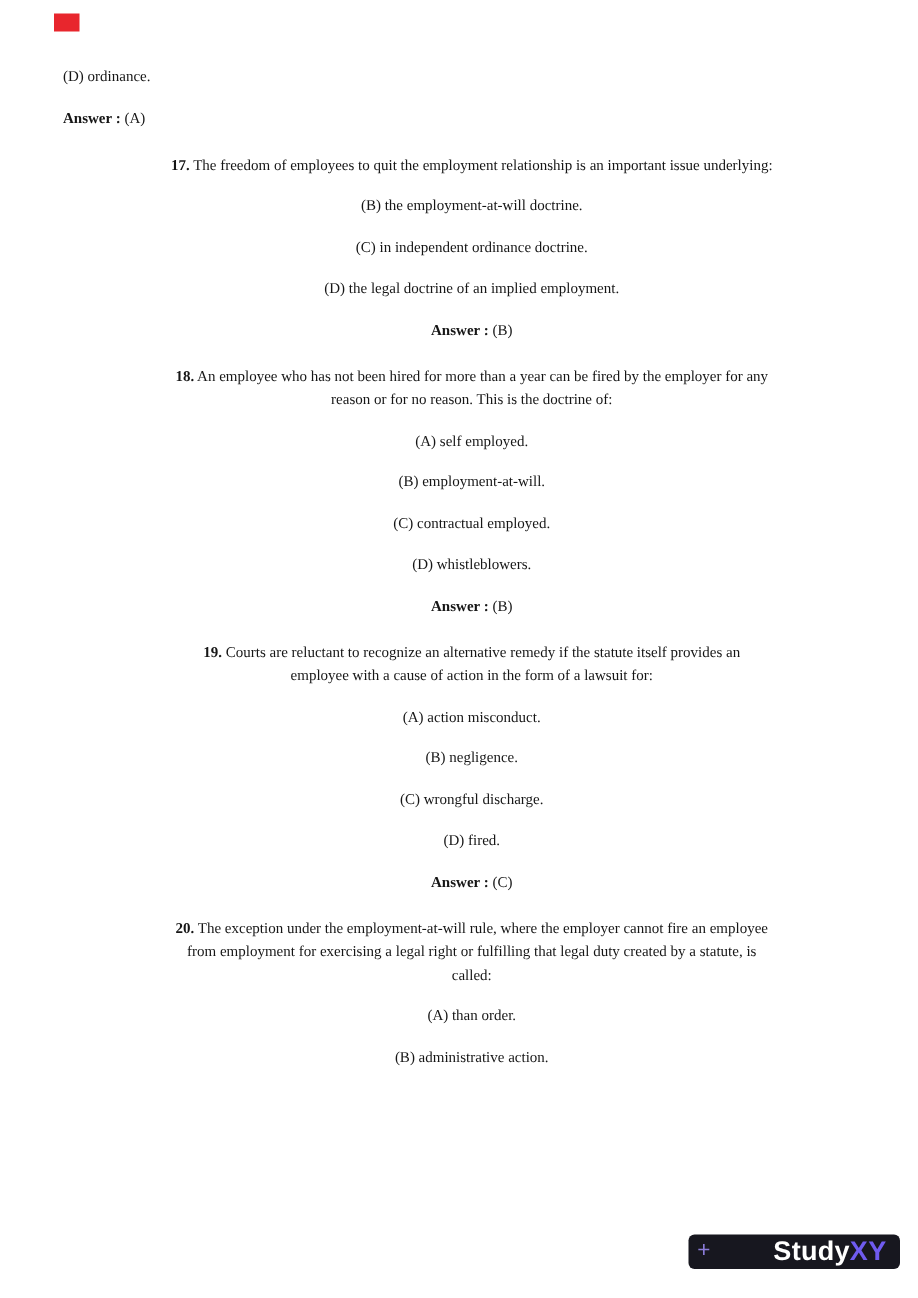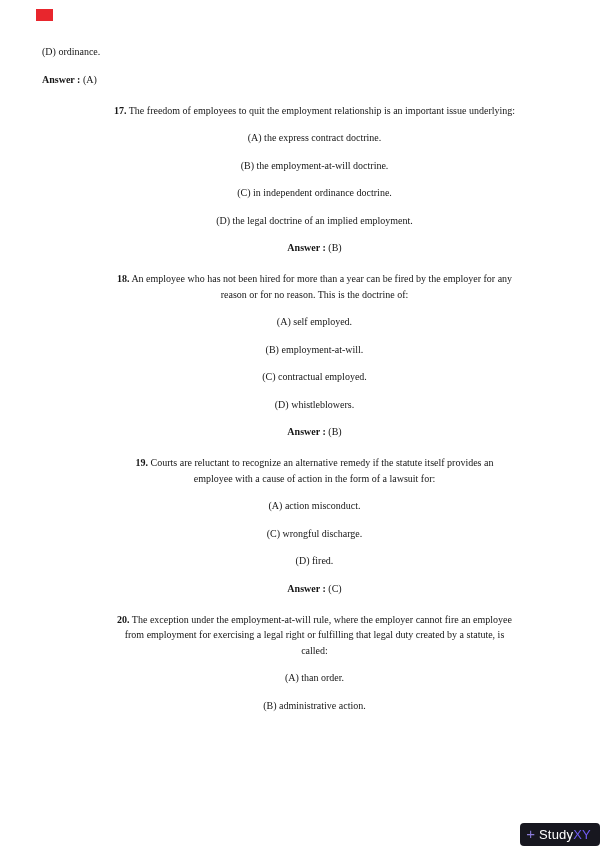--- a/index.html
+++ b/index.html
@@ -48,60 +48,61 @@
     font-family: "Liberation Sans", sans-serif;
     cursor: pointer;
   }
   .footer-badge .plus {
     font-size: 15px;
     font-weight: 400;
     line-height: 1;
     transform: translateY(-1px);
   }
   .footer-badge .brand {
-    font-size: 13px;
-    font-weight: normal;
+    font-size: 18px;
+    font-weight: bold;
     letter-spacing: 0.2px;
+    margin-left: 38px;
   }
 </style>
 </head>
 <body>
 
 <div class="red-marker" style="background: rgb(232, 38, 45);"></div>
 
 <div class="content">
 
   <div>
     <p><span class="opt-text">(D) ordinance.</span></p>
     <p><b class="ans-label">Answer :</b> <span class="ans-val">(A)</span></p>
   </div>
 
   <div class="q-block">
     <p><b class="q-num">17.</b> <span class="q-text">The freedom of employees to quit the employment relationship is an important issue underlying:</span></p>
-    <p><span class="opt-text">(A) the express contract doctrine.</span></p>
     <p><span class="opt-text">(B) the employment-at-will doctrine.</span></p>
     <p><span class="opt-text">(C) in independent ordinance doctrine.</span></p>
     <p><span class="opt-text">(D) the legal doctrine of an implied employment.</span></p>
     <p><b class="ans-label">Answer :</b> <span class="ans-val">(B)</span></p>
   </div>
 
   <div class="q-block">
     <p><b class="q-num">18.</b> <span class="q-text">An employee who has not been hired for more than a year can be fired by the employer for any
 reason or for no reason. This is the doctrine of:</span></p>
     <p><span class="opt-text">(A) self employed.</span></p>
     <p><span class="opt-text">(B) employment-at-will.</span></p>
     <p><span class="opt-text">(C) contractual employed.</span></p>
     <p><span class="opt-text">(D) whistleblowers.</span></p>
     <p><b class="ans-label">Answer :</b> <span class="ans-val">(B)</span></p>
   </div>
 
   <div class="q-block">
     <p><b class="q-num">19.</b> <span class="q-text">Courts are reluctant to recognize an alternative remedy if the statute itself provides an
 employee with a cause of action in the form of a lawsuit for:</span></p>
     <p><span class="opt-text">(A) action misconduct.</span></p>
+    <p><span class="opt-text">(B) negligence.</span></p>
     <p><span class="opt-text">(C) wrongful discharge.</span></p>
     <p><span class="opt-text">(D) fired.</span></p>
     <p><b class="ans-label">Answer :</b> <span class="ans-val">(C)</span></p>
   </div>
 
   <div class="q-block">
     <p><b class="q-num">20.</b> <span class="q-text">The exception under the employment-at-will rule, where the employer cannot fire an employee
 from employment for exercising a legal right or fulfilling that legal duty created by a statute, is
 called:</span></p>
     <p><span class="opt-text">(A) than order.</span></p>

